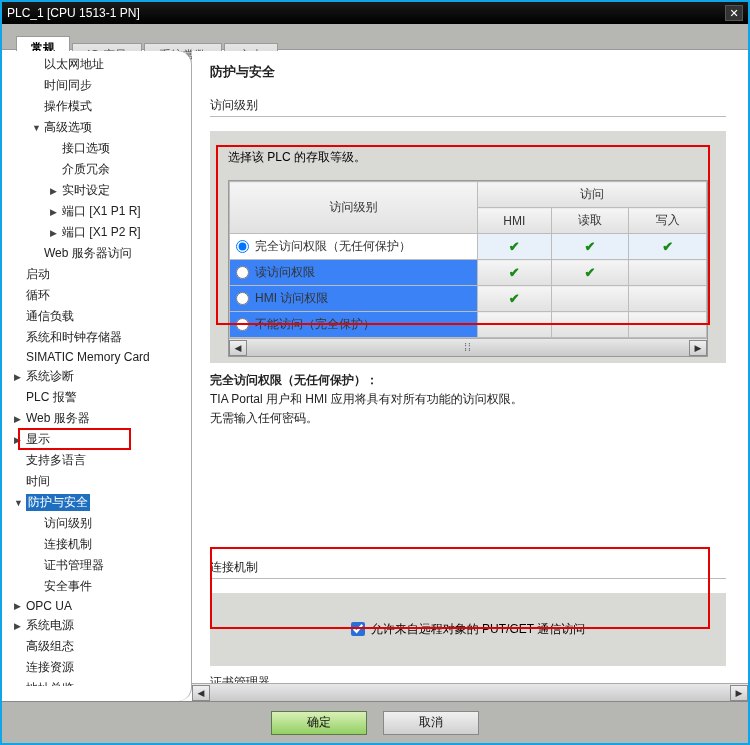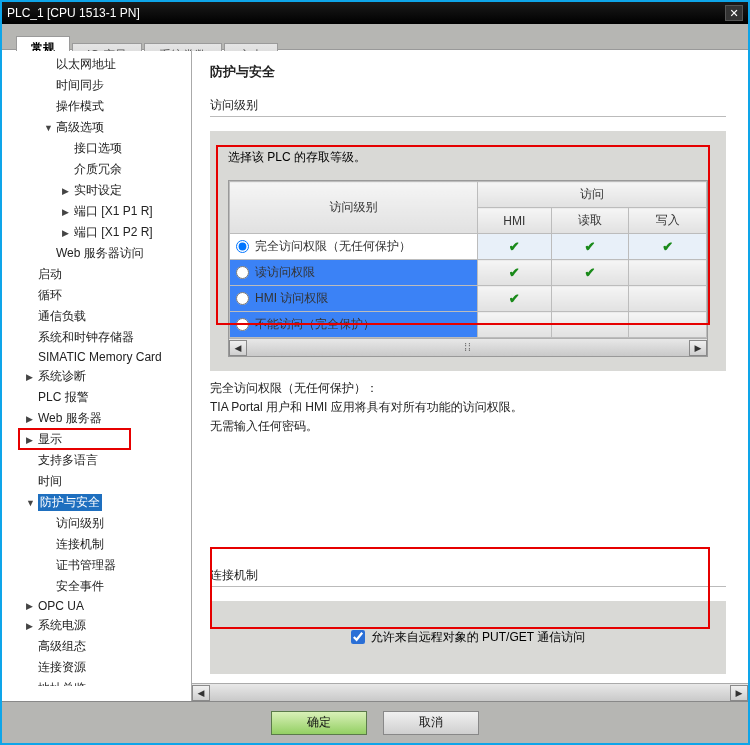--- a/index.html
+++ b/index.html
@@ -66,22 +66,23 @@
   display: flex;
   background: #fefefe;
   border-top: 1px solid #fff;
   overflow: hidden;
 }
 .sidebar {
   width: 190px;
   background: #fff;
   border-right: 1px solid #aaa;
   overflow-y: auto;
-  padding: 3px 16px;
+  padding: 3px 4px;
   position: relative;
+  border-radius: 14px;
 }
 .sidebar-scroll { height: 632px; overflow-y: scroll; }
 .tree-item {
   padding: 2px 0 2px 8px;
   white-space: nowrap;
   color: #222;
   cursor: pointer;
   display: flex;
   align-items: center;
   min-height: 18px;
@@ -160,21 +161,21 @@
   display:flex; align-items:center; justify-content:center;
   font-size:9px; color:#333;
 }
 .hscroll .track { flex:1; display:flex; justify-content:center; }
 .hscroll .tick { color:#666; font-size:10px; letter-spacing:1px; }
 .desc-block {
   font-size: 12px; color: #222;
   margin-top: 6px;
   line-height: 1.6;
 }
-.desc-block b { font-weight: normal; }
+.desc-block b { font-weight: bold; }
 .gap { height: 130px; }
 .checkbox-row { display:flex; align-items:center; justify-content:center; gap:6px; padding: 8px 0; }
 .checkbox-row input { width:14px; height:14px; accent-color:#2a6fd6; }
 .bottom-bar {
   height: 42px;
   border-top: 1px solid #888;
   background: #b6b6b3;
   display:flex; align-items:center; justify-content:center;
   padding: 0 24px;
   gap: 16px;
@@ -366,21 +367,21 @@
       <div class="hl-red" style="left:16px; top:377px; width:113px; height:22px;"></div>
     </div>
 
     <div class="content">
       <div class="content-inner">
 
         <div class="section-title">防护与安全</div>
 
         <div class="sub-title">访问级别</div>
 
-        <div class="panel-gray" style="position:relative; padding-bottom:14px;">
+        <div class="panel-gray" style="position:relative; padding-bottom:6px;">
           <div class="note">选择该 PLC 的存取等级。</div>
 
           <div class="table-wrap">
             <table class="acc-table">
               <thead>
                 <tr>
                   <th rowspan="2" style="width:52%;">访问级别</th>
                   <th colspan="3">访问</th>
                 </tr>
                 <tr>

